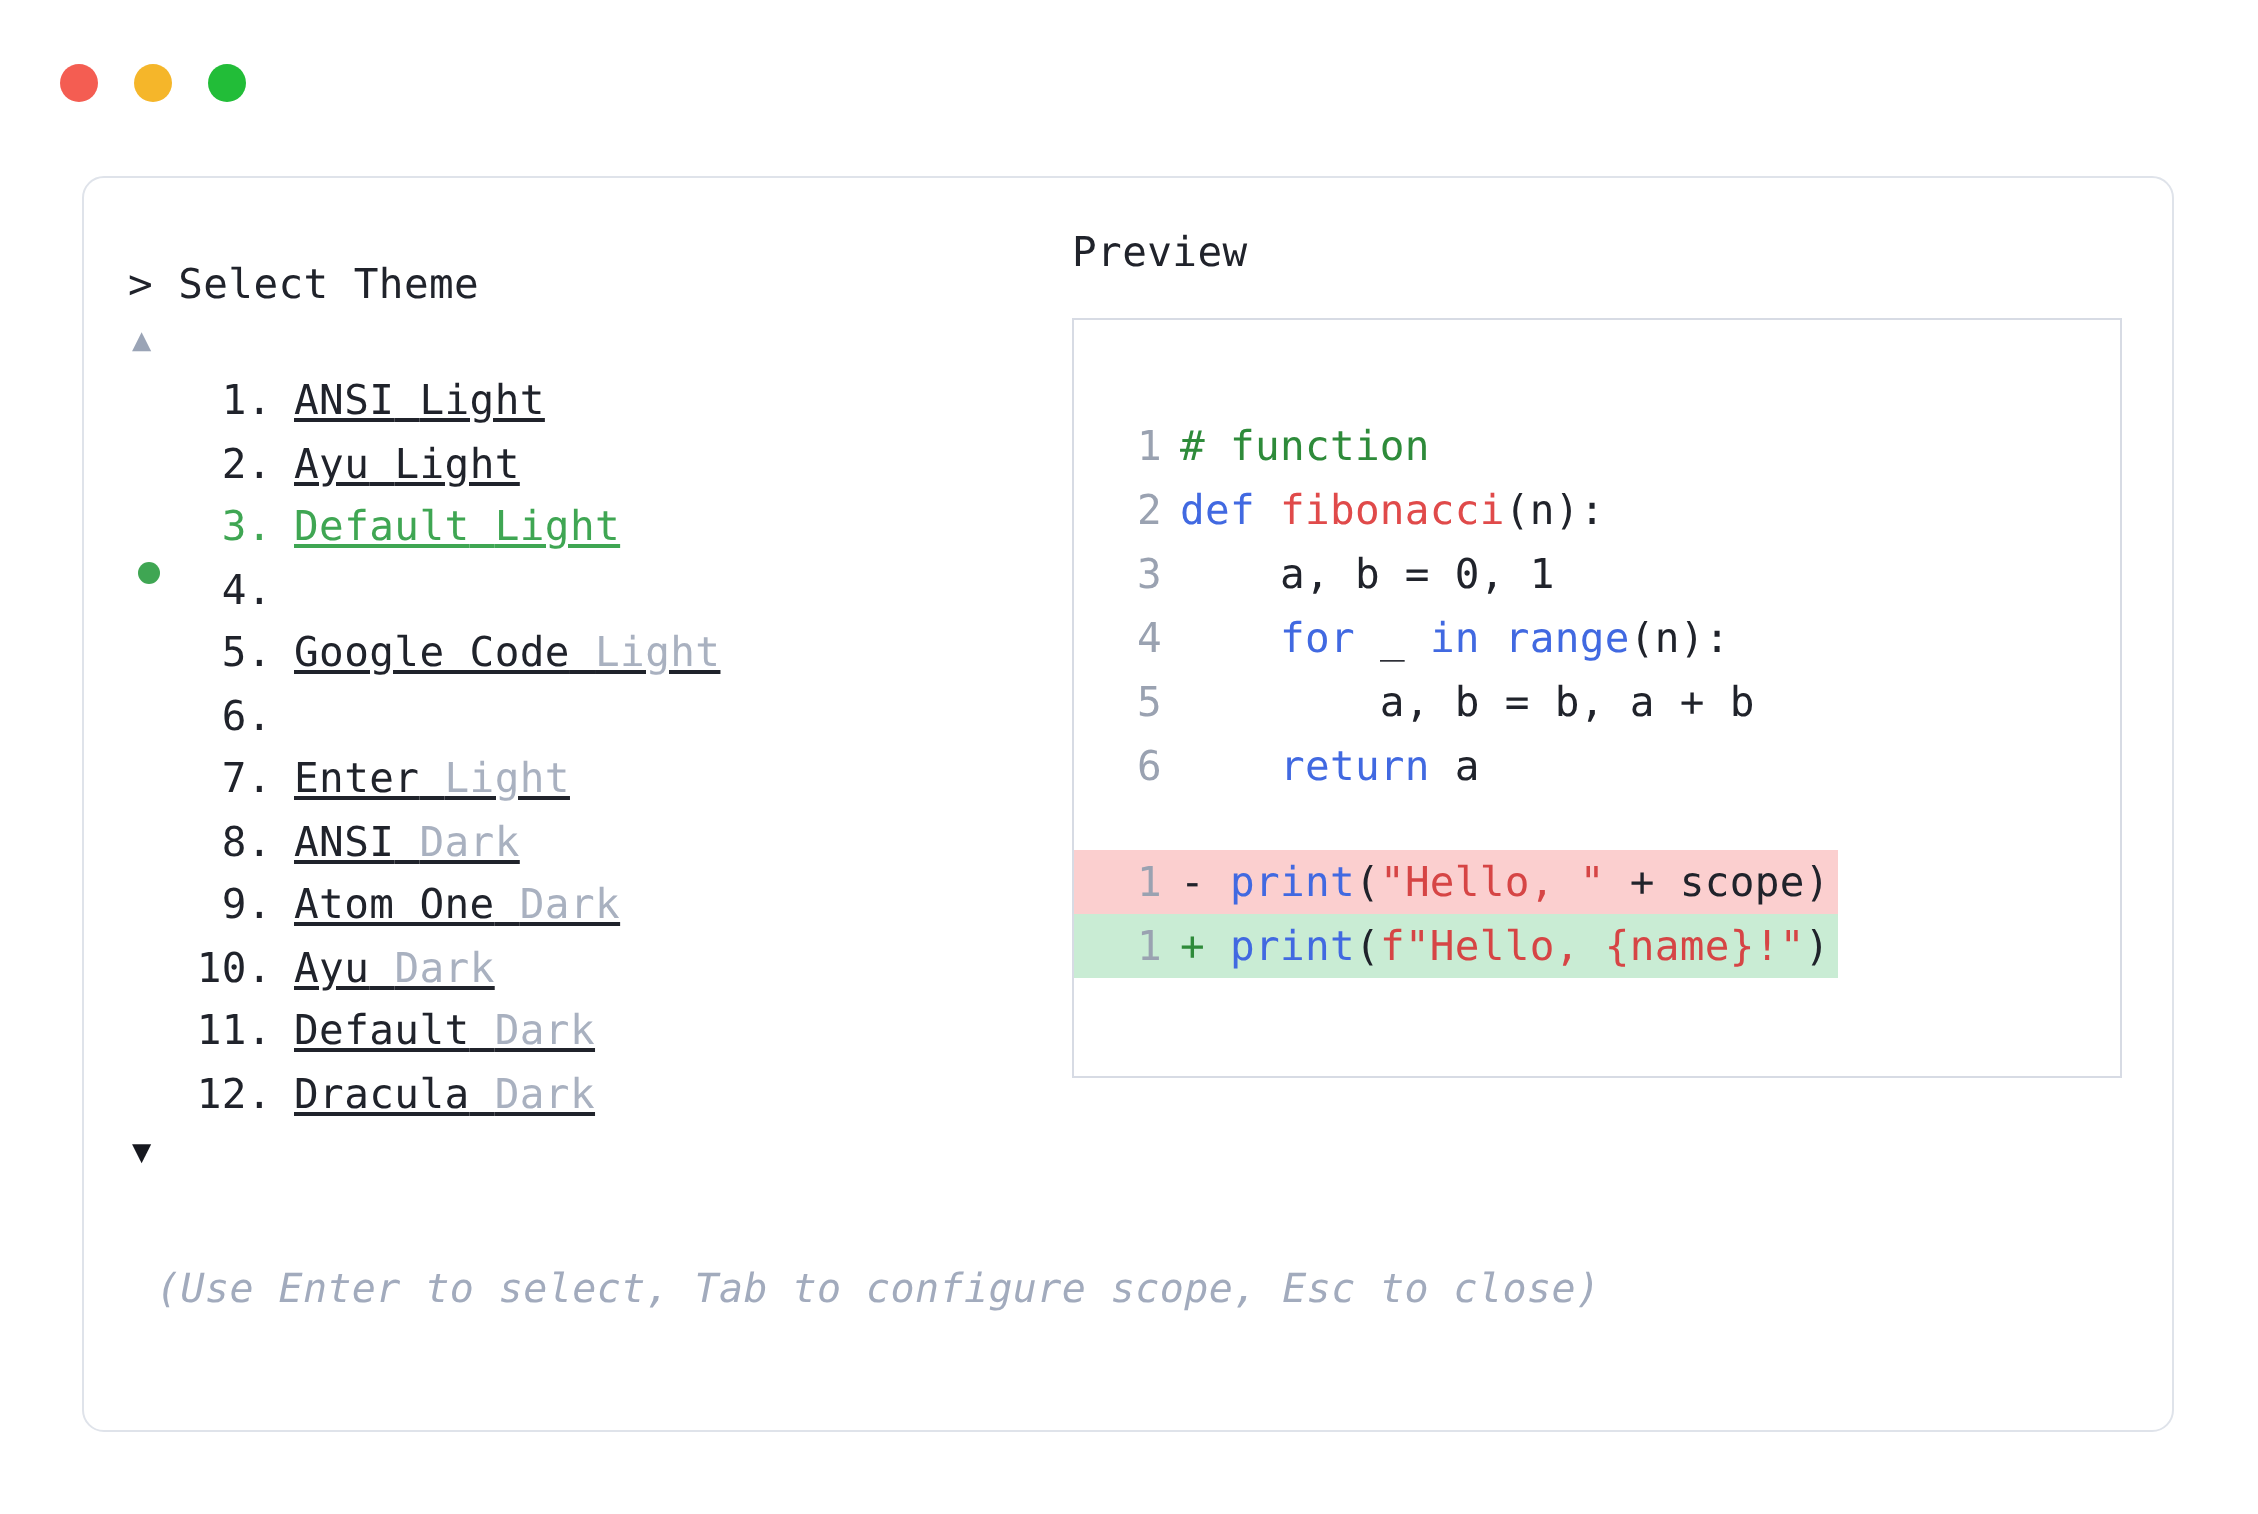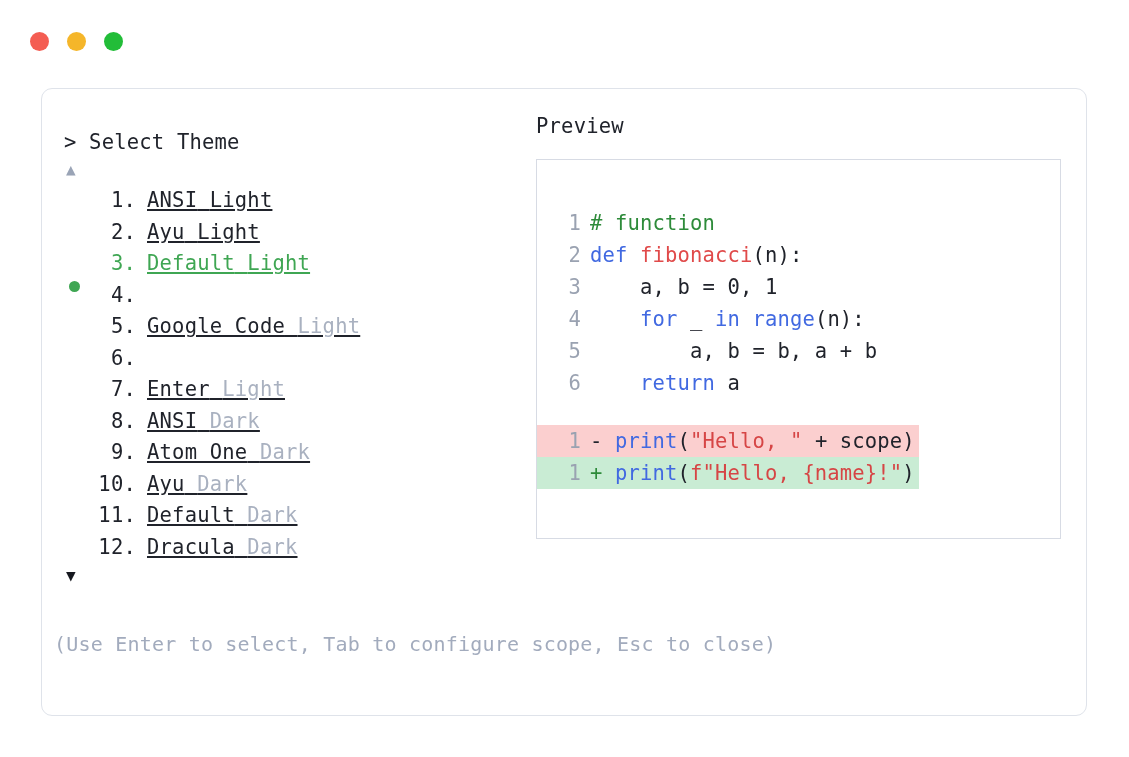--- a/index.html
+++ b/index.html
@@ -112,27 +112,28 @@
     color: #20232b;
     text-decoration: underline;
   }
   .theme-row.selected .num-cell,
   .theme-row.selected .name-cell { color: #3fa653; }
   .suffix-muted { color: #a9b1c0; }
   .suffix-strong { color: #20232b; }
 
   .help-line {
     position: absolute;
-    left: 12px;
+    left: 36px;
     top: 540px;
     font-size: 20px;
     line-height: 30px;
     color: #a2abbd;
     letter-spacing: 0.2px;
     white-space: pre;
+    font-style: italic;
   }
 
   
   .right-pane {
     position: absolute;
     left: 494px;
     top: 22px;
     width: 528px;
   }
   .preview-title {

